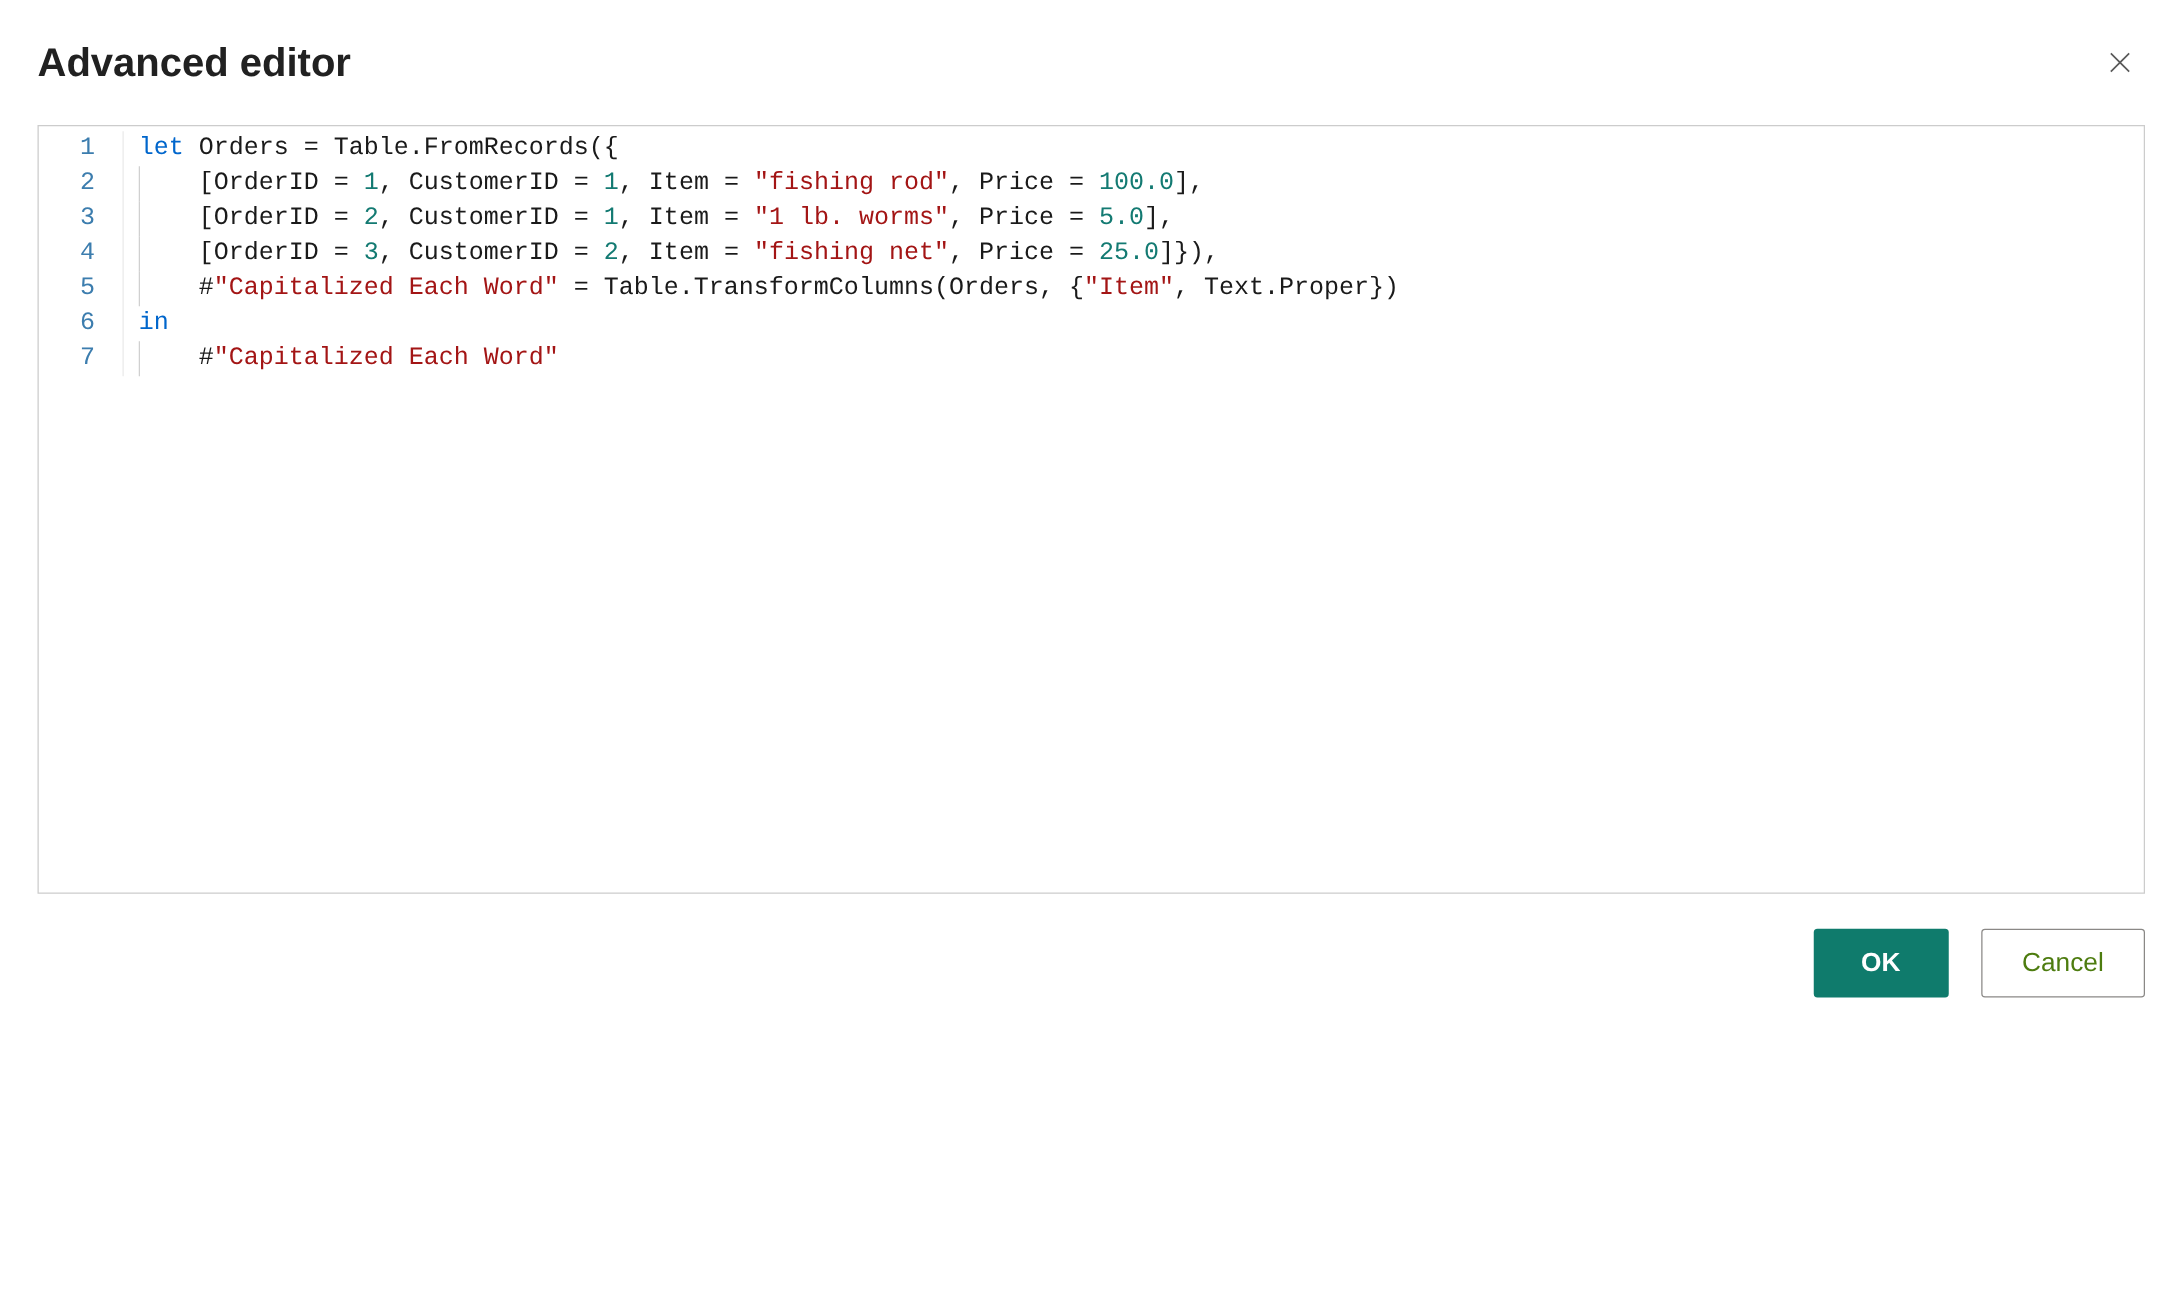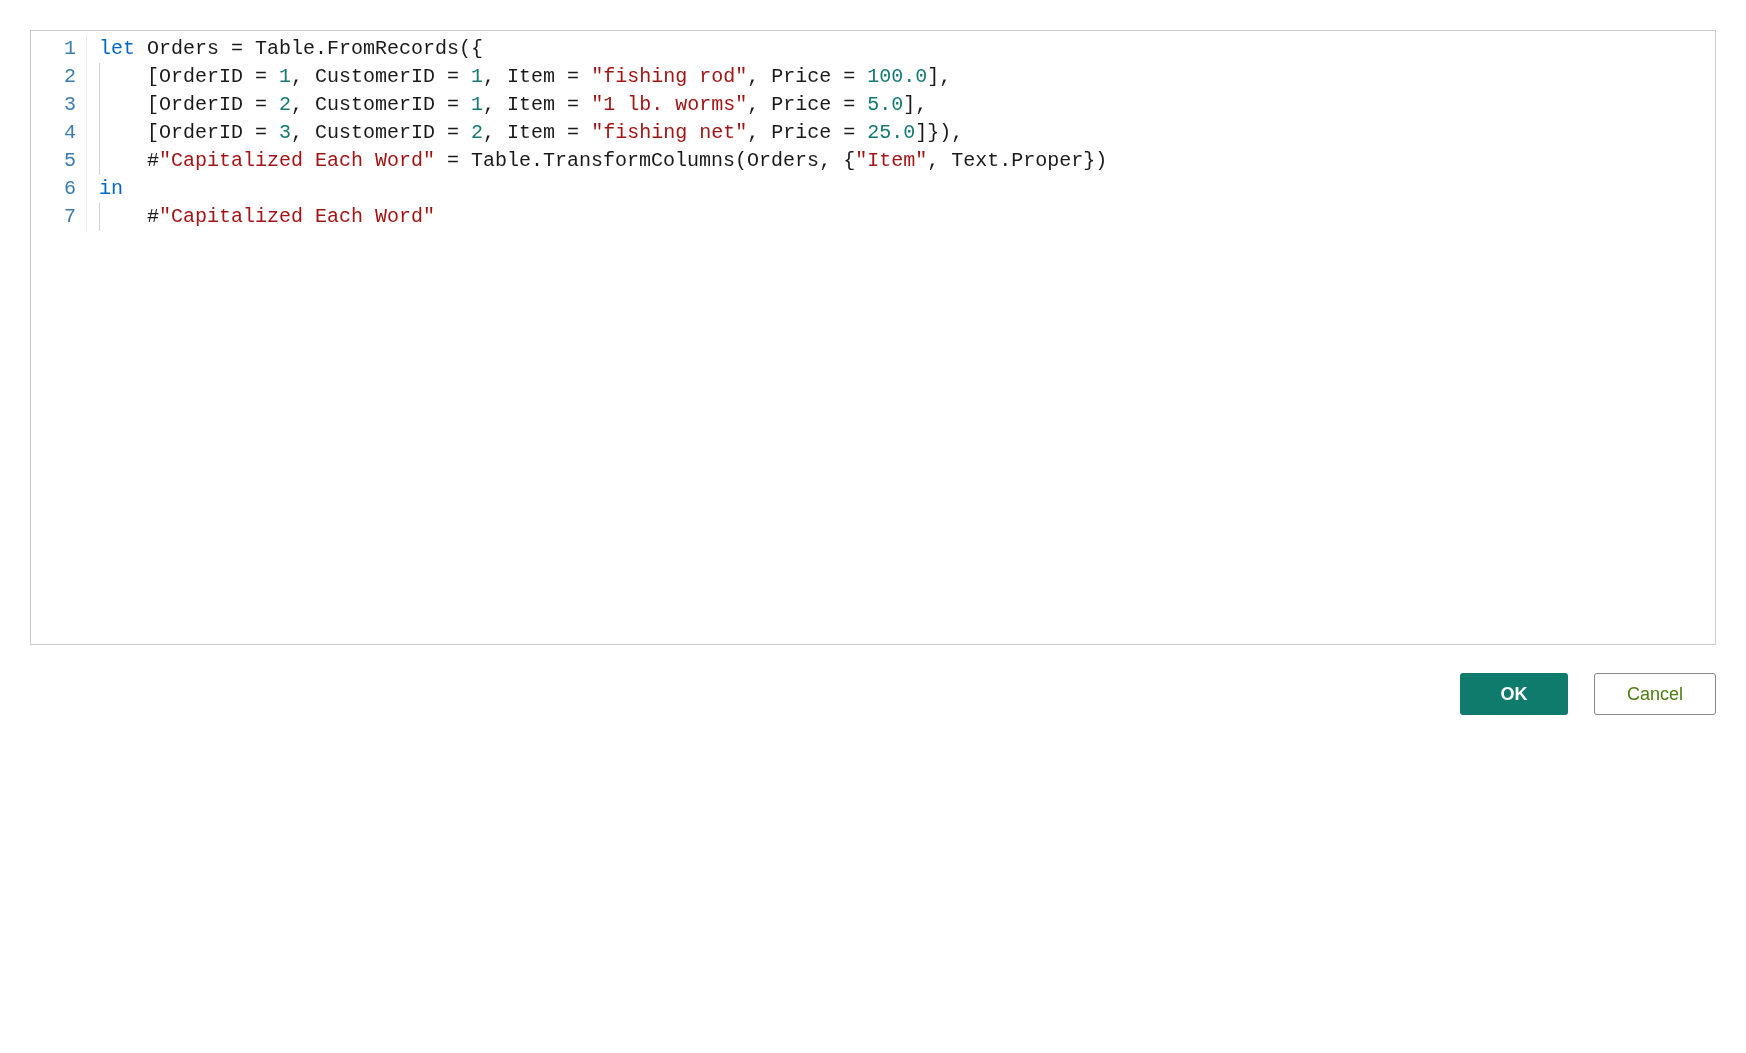--- a/index.html
+++ b/index.html
@@ -63,20 +63,21 @@
     }
     .gutter-line {
       height: 28px;
     }
     .code-lines {
       flex: 1;
       padding-left: 12px;
       border-left: 1px solid #eaeaea;
       white-space: pre;
       color: #1a1a1a;
+      margin-left: 12px;
     }
     .code-line {
       height: 28px;
       position: relative;
     }
     .indent-guide {
       position: absolute;
       left: 0;
       top: 0;
       bottom: 0;
@@ -88,22 +89,22 @@
     .tok-string  { color: #a31515; }
     .tok-default { color: #1a1a1a; }
     .footer {
       display: flex;
       justify-content: flex-end;
       gap: 26px;
       margin-top: 28px;
     }
     .btn {
       min-width: 108px;
-      height: 42px;
-      font-size: 18px;
+      height: 55px;
+      font-size: 21px;
       font-family: inherit;
       border-radius: 3px;
       cursor: pointer;
       padding: 0 32px;
     }
     .btn-primary {
       background: #0f7b6c;
       color: #ffffff;
       border: none;
       font-weight: 600;
@@ -111,20 +112,29 @@
     .btn-secondary {
       background: #ffffff;
       color: #4d7c0f;
       border: 1px solid #8a8886;
     }
   </style>
 </head>
 <body>
 
 <div class="dialog">
+  <div class="header">
+    <h1 class="title">Advanced editor</h1>
+    <button class="close-btn" aria-label="Close">
+      <svg viewBox="0 0 24 24" fill="none">
+        <line x1="4" y1="4" x2="20" y2="20"></line>
+        <line x1="20" y1="4" x2="4" y2="20"></line>
+      </svg>
+    </button>
+  </div>
 
   <div class="editor-container">
     <div class="code-area">
       <div class="gutter" id="gutter">
           <div class="gutter-line">1</div>
           <div class="gutter-line">2</div>
           <div class="gutter-line">3</div>
           <div class="gutter-line">4</div>
           <div class="gutter-line">5</div>
           <div class="gutter-line">6</div>

